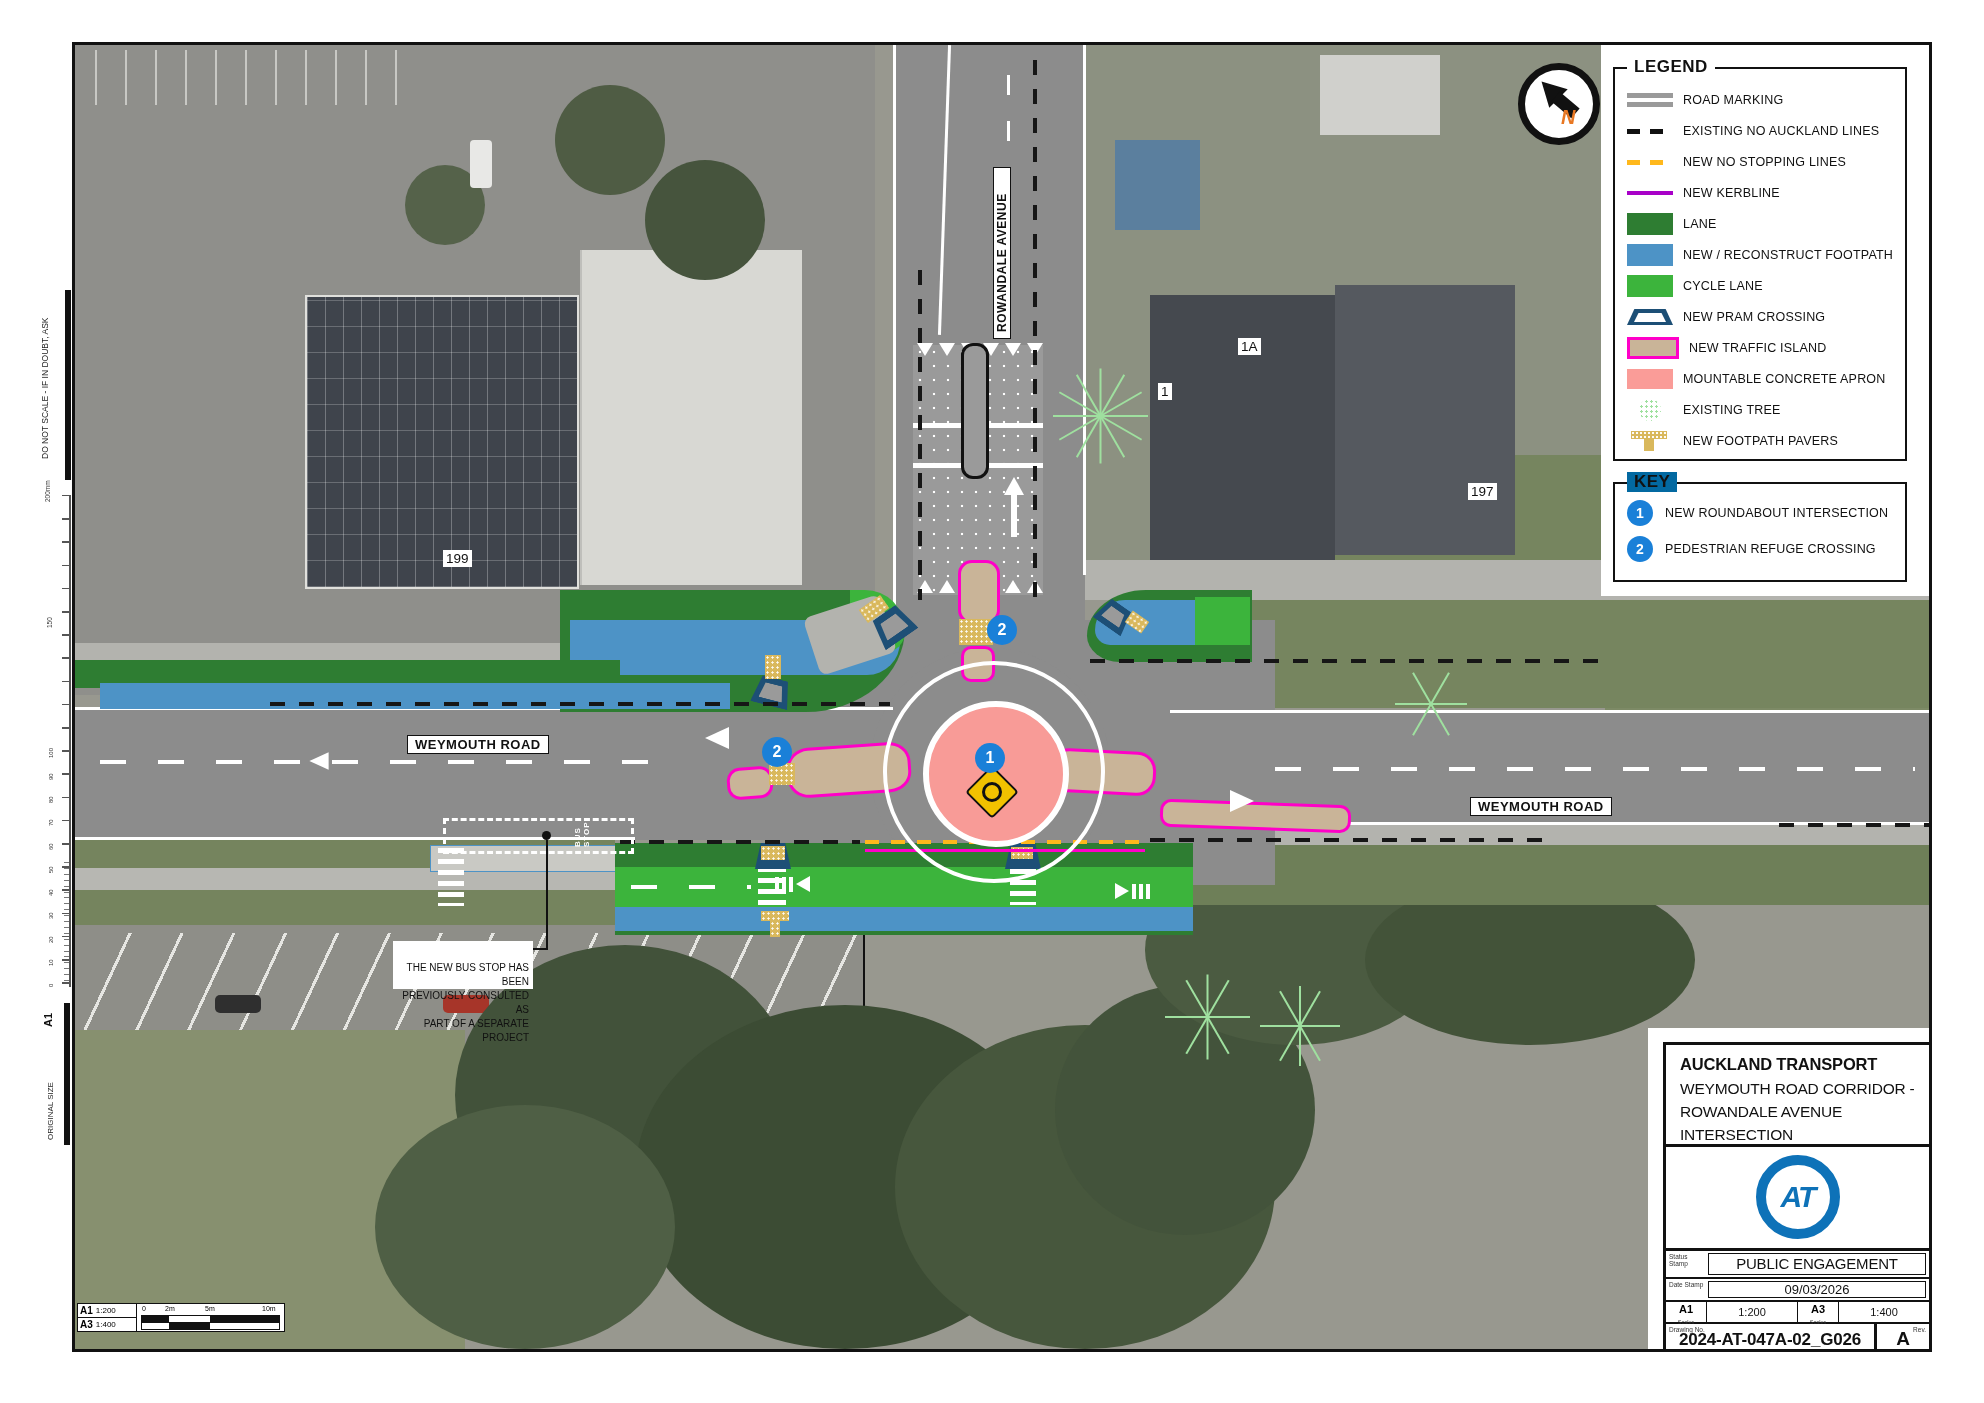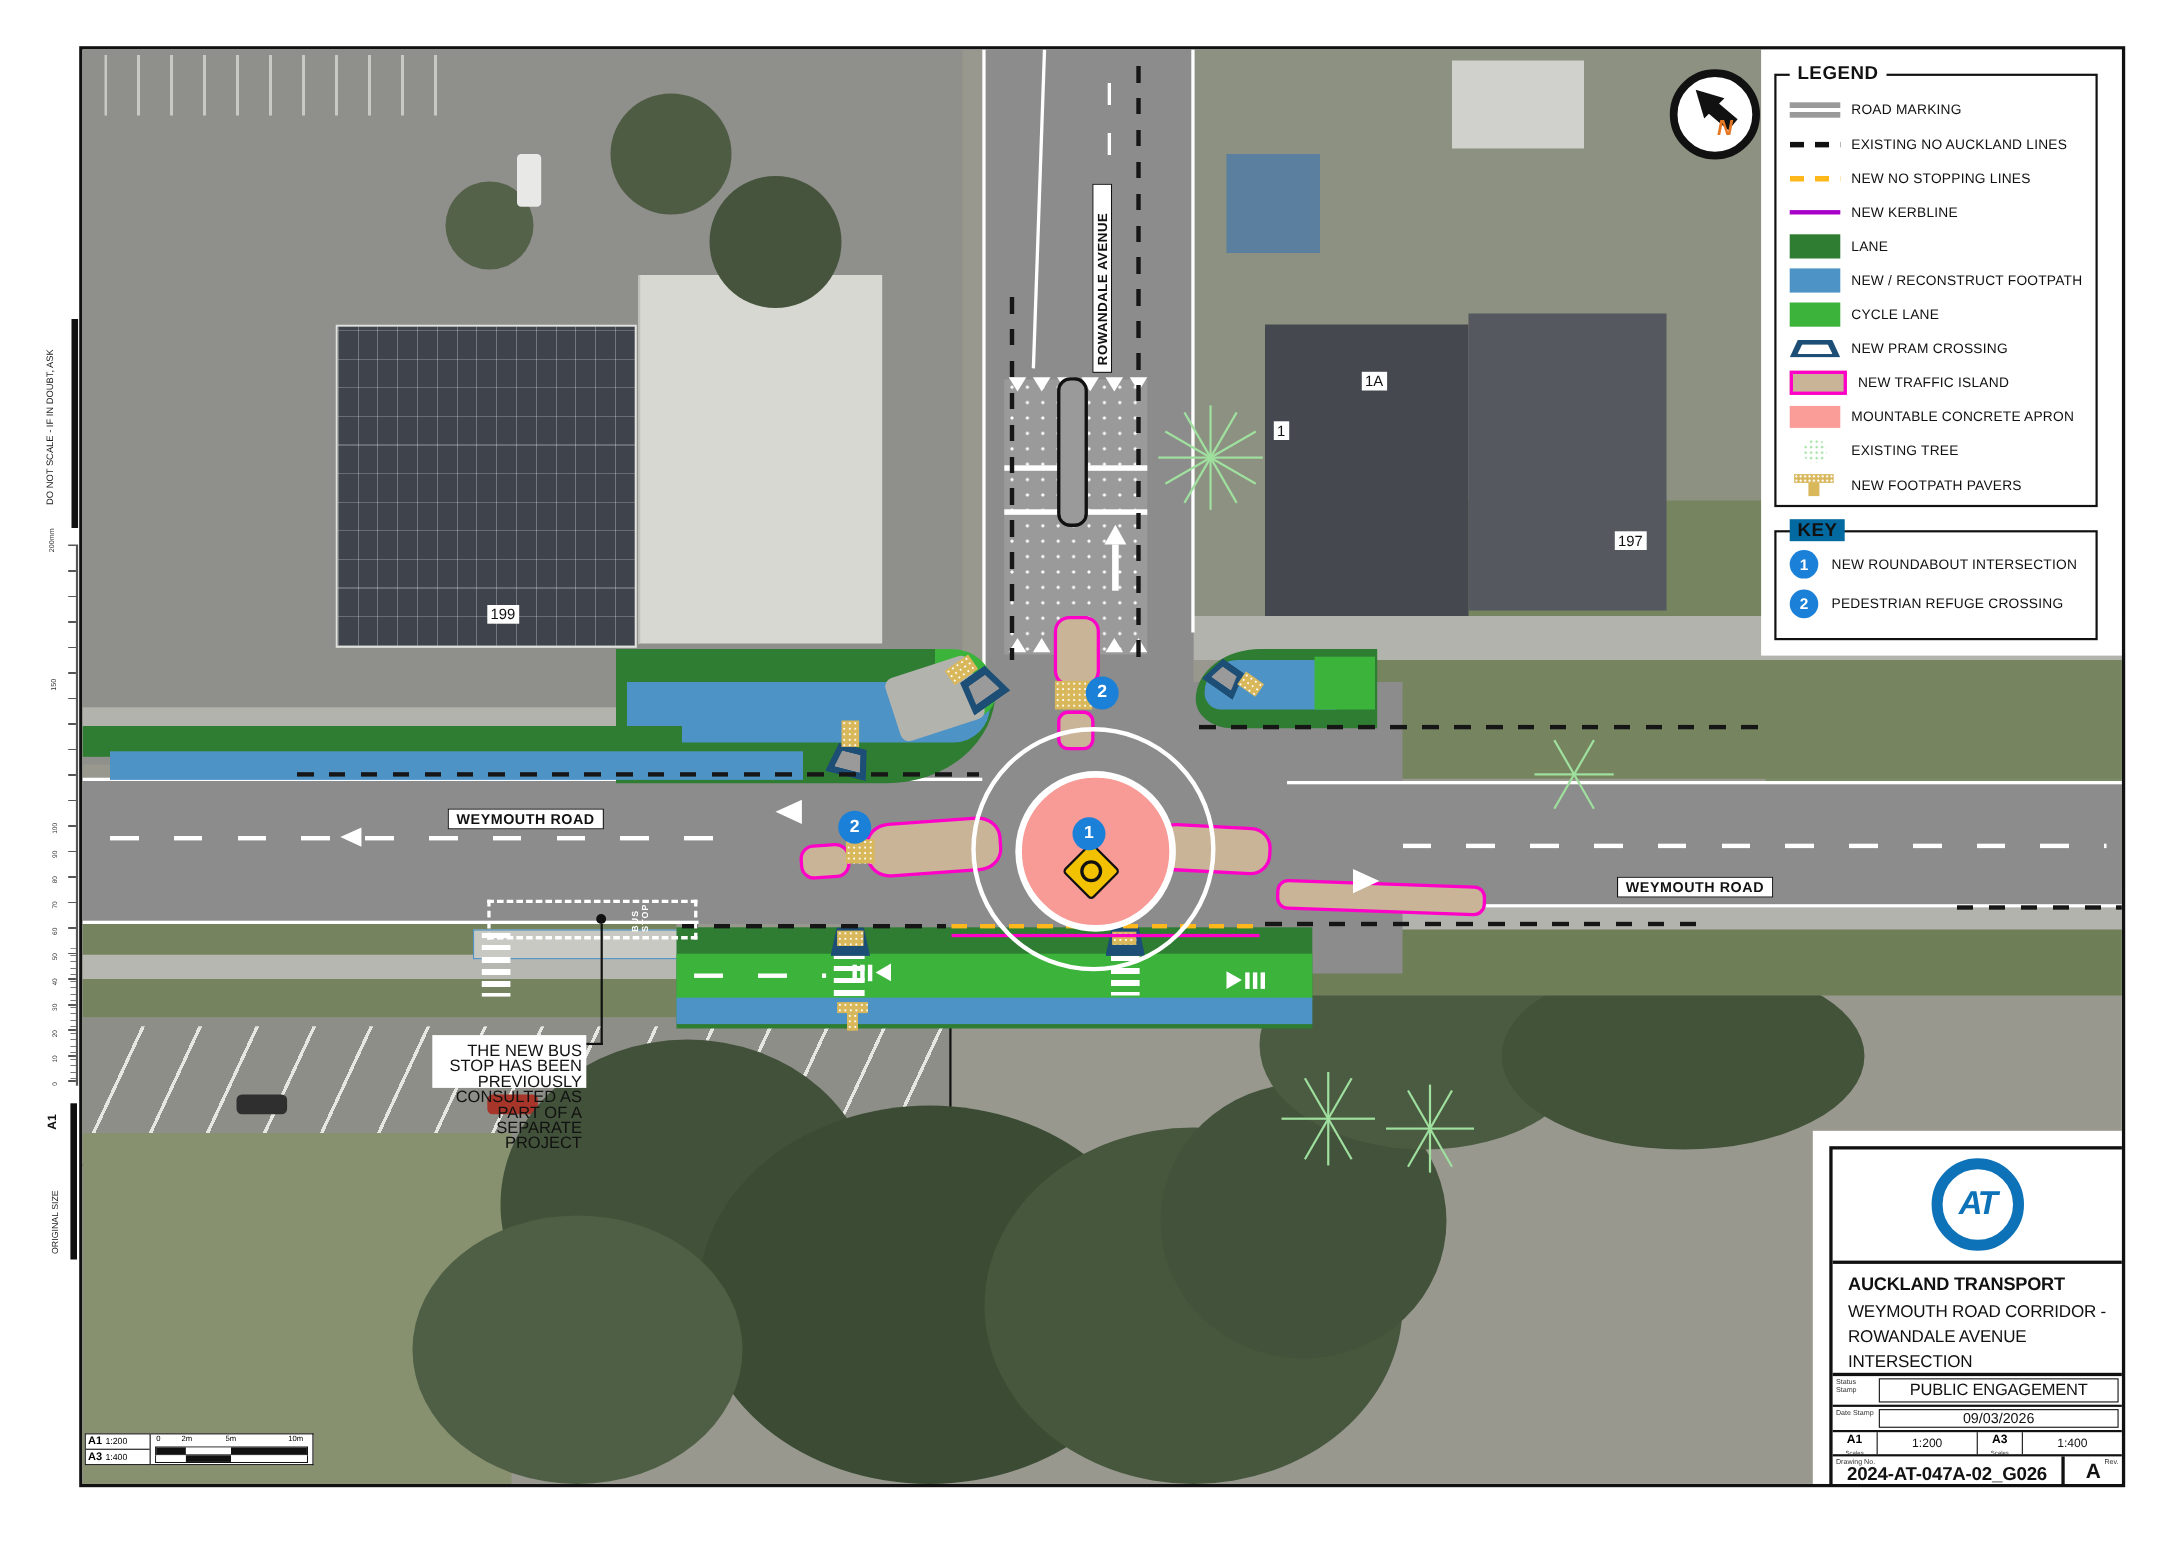--- a/index.html
+++ b/index.html
@@ -232,21 +232,21 @@
   <div class="a tri-l" style="left:232px;top:705px;transform:scale(.8)"></div>
   <div class="a tri-r" style="left:1155px;top:745px"></div>
   <div class="a" style="left:936px;top:450px;width:6px;height:42px;background:#fff"></div>
   <div class="a" style="left:929px;top:432px;width:0;height:0;border-left:10px solid transparent;border-right:10px solid transparent;border-bottom:18px solid #fff"></div>
 
   <div class="a" style="left:368px;top:773px;width:185px;height:30px;border:3px dashed #fff"></div>
   <div class="a vt" style="left:498px;top:774px;height:28px;font-size:8px;font-weight:bold;color:#fff;letter-spacing:1px">BUS STOP</div>
   <div class="a" style="left:467px;top:786px;width:9px;height:9px;border-radius:50%;background:#111"></div>
   <div class="a" style="left:471px;top:795px;width:2px;height:110px;background:#111"></div>
   <div class="a" style="left:455px;top:903px;width:18px;height:2px;background:#111"></div>
-  <div class="a" style="left:318px;top:896px;width:140px;height:48px;background:#fff;color:#111;font-size:15px;line-height:14px;text-align:right;padding:8px 4px;box-sizing:border-box">
+  <div class="a" style="left:318px;top:896px;width:140px;height:48px;background:#fff;color:#111;font-size:10px;line-height:14px;text-align:right;padding:20px 4px;box-sizing:border-box">
     <div>THE NEW BUS STOP HAS BEEN</div>
     <div>PREVIOUSLY CONSULTED AS</div>
     <div>PART OF A SEPARATE PROJECT</div>
   </div>
 
   <div class="a" style="left:978px;top:322px;width:95px;height:95px">
       <span class="sp"></span>
       <span class="sp" style="transform:rotate(60deg)"></span>
       <span class="sp" style="transform:rotate(120deg)"></span>
       <span class="sp" style="transform:rotate(30deg)"></span>
@@ -349,30 +349,30 @@
       <span class="lglab">NEW ROUNDABOUT INTERSECTION</span>
     </div>
     <div style="display:flex;align-items:center;gap:12px">
       <span class="badge" style="width:26px;height:26px;font-size:14px">2</span>
       <span class="lglab">PEDESTRIAN REFUGE CROSSING</span>
     </div>
   </div>
   <div class="a" style="left:1552px;top:427px;background:#0369a1;padding:0 7px;font-size:17px;font-weight:bold;letter-spacing:.5px;color:#111">KEY</div>
 
   <div class="a" style="left:1588px;top:997px;width:269px;height:311px;border:3px solid #111;background:#fff;box-sizing:border-box;display:flex;flex-direction:column">
-    <div style="height:105px;border-bottom:3px solid #111;display:flex;align-items:center;justify-content:center">
-      <div style="width:84px;height:84px;border-radius:50%;border:10px solid #0e72b8;box-sizing:border-box;display:flex;align-items:center;justify-content:center">
-        <span style="font-size:30px;font-weight:900;font-style:italic;color:#0e72b8;letter-spacing:-2px">AT</span>
-      </div>
-    </div>
     <div style="height:102px;border-bottom:3px solid #111;padding:7px 14px;box-sizing:border-box">
       <div class="cond" style="font-size:16.5px;font-weight:bold;color:#111;line-height:25px">AUCKLAND TRANSPORT</div>
       <div class="cond" style="font-size:15.5px;color:#111;line-height:23px">WEYMOUTH ROAD CORRIDOR -</div>
       <div class="cond" style="font-size:15.5px;color:#111;line-height:23px">ROWANDALE AVENUE</div>
       <div class="cond" style="font-size:15.5px;color:#111;line-height:23px">INTERSECTION</div>
+    </div>
+    <div style="height:105px;border-bottom:3px solid #111;display:flex;align-items:center;justify-content:center">
+      <div style="width:84px;height:84px;border-radius:50%;border:10px solid #0e72b8;box-sizing:border-box;display:flex;align-items:center;justify-content:center">
+        <span style="font-size:30px;font-weight:900;font-style:italic;color:#0e72b8;letter-spacing:-2px">AT</span>
+      </div>
     </div>
     <div style="height:27px;border-bottom:2px solid #111;display:flex">
       <span class="tb-lab" style="width:36px;padding:2px 0 0 3px">Status Stamp</span>
       <span style="flex:1;border:1.5px solid #111;margin:2px 3px;display:flex;align-items:center;justify-content:center;font-size:15px;color:#111" class="cond">PUBLIC ENGAGEMENT</span>
     </div>
     <div style="height:22px;border-bottom:2px solid #111;display:flex">
       <span class="tb-lab" style="width:36px;padding:2px 0 0 3px">Date Stamp</span>
       <span style="flex:1;border:1.5px solid #111;margin:2px 3px;display:flex;align-items:center;justify-content:center;font-size:13px;color:#111">09/03/2026</span>
     </div>
     <div style="height:20px;border-bottom:2px solid #111;display:flex;align-items:stretch">

